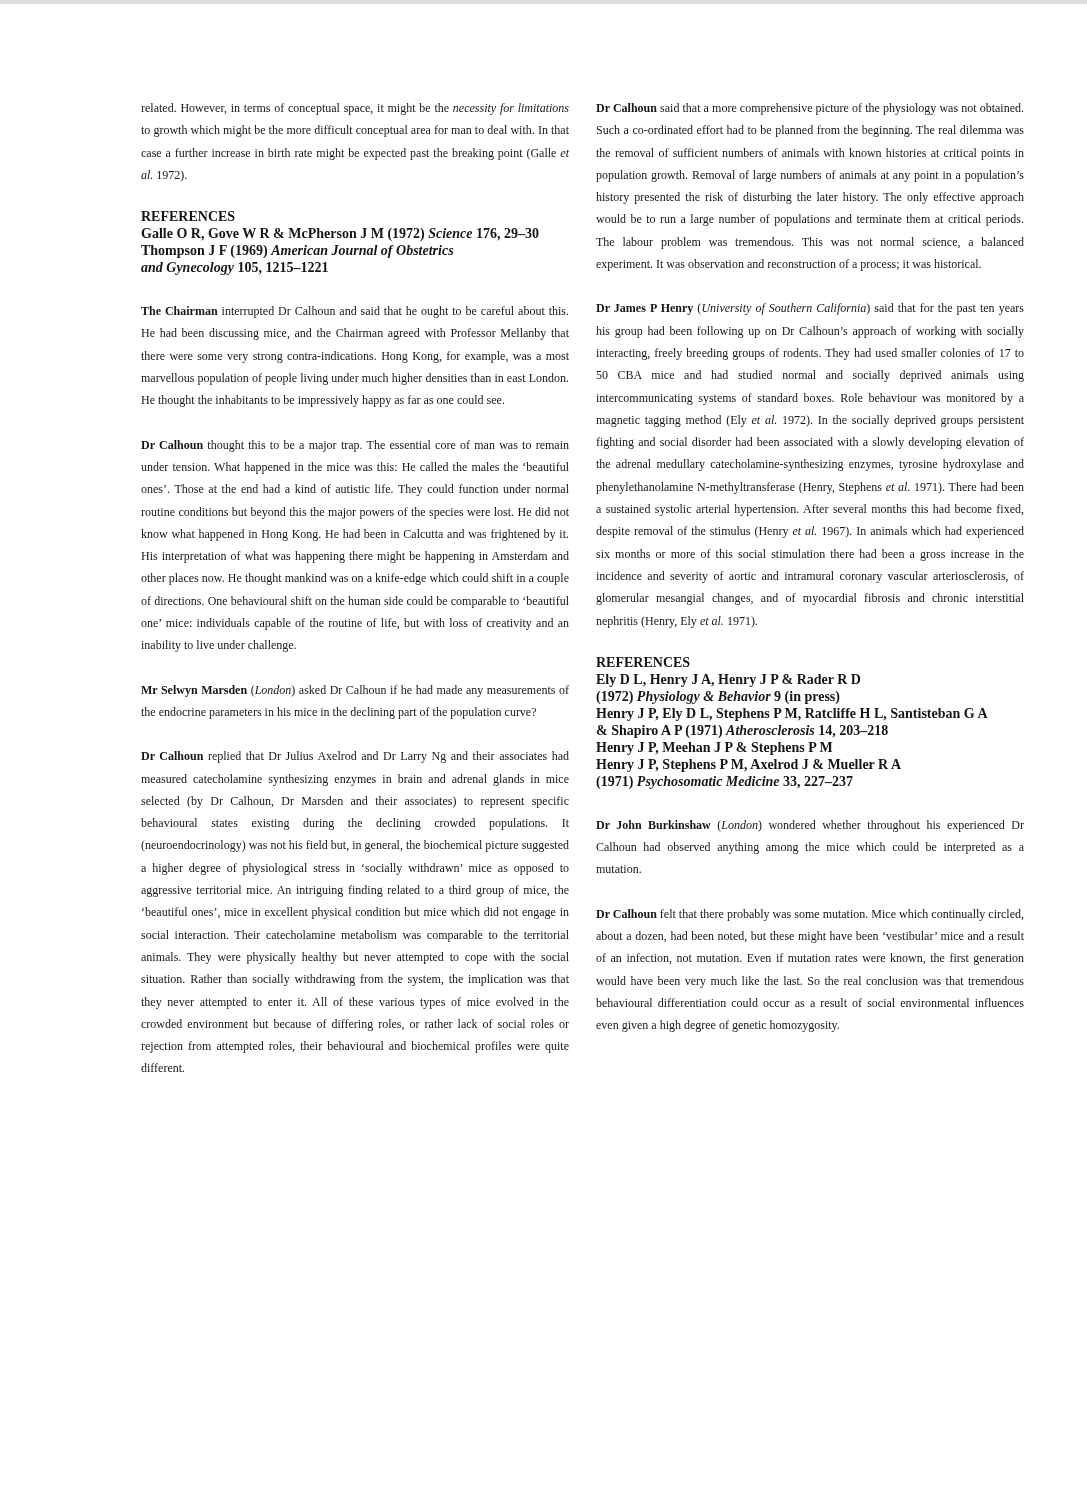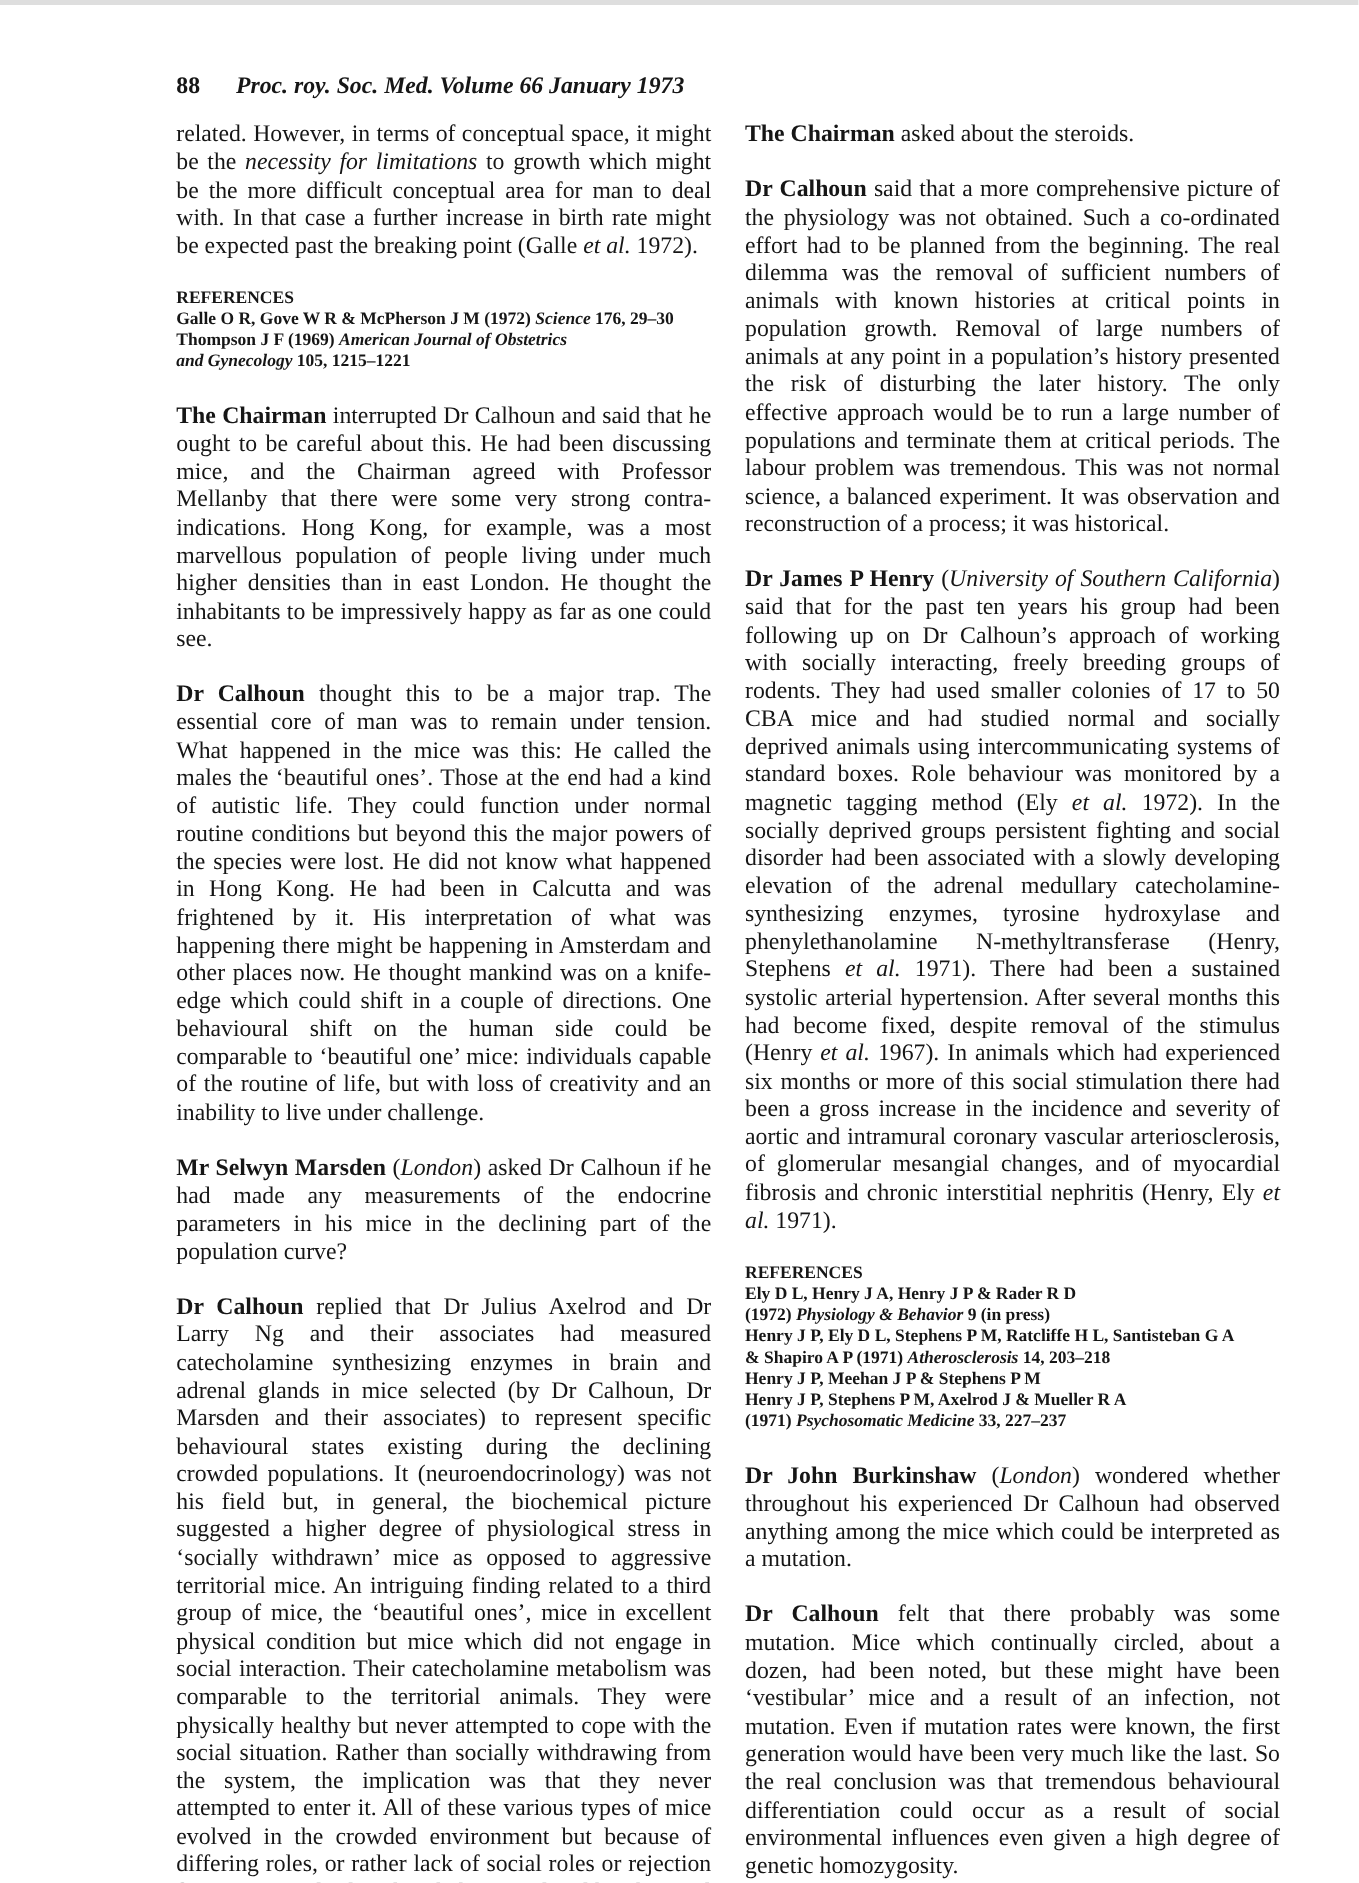--- a/index.html
+++ b/index.html
@@ -45,21 +45,21 @@
     top: 97px;
     width: 882px;
     display: flex;
     gap: 27px;
   }
   .col {
     width: 428px;
     flex: 0 0 428px;
   }
   .para {
-    font-size: 19px;
+    font-size: 12px;
     line-height: 22.3px;
     text-align: justify;
     margin: 0 0 22px 0;
   }
   .refs {
     font-size: 14px;
     line-height: 17px;
     font-weight: bold;
     text-align: left;
     margin: 0 0 24px 0;
@@ -68,41 +68,36 @@
   .seg-b  { font-weight: bold; }
   .seg-i  { font-style: italic; }
   .seg-bi { font-weight: bold; font-style: italic; margin-top: 12px; }
 </style>
 </head>
 <body>
 
 <div class="page">
   <div class="scan-edge"></div>
 
-  <div class="page-header">
-    <span class="page-number">88</span>
-    <span class="journal-title">Proc. roy. Soc. Med. Volume 66 January 1973</span>
-  </div>
 
   <div class="columns">
     <div class="col">
         <div class="para"><span class="">related. However, in terms of conceptual space, it might be the </span><span class="seg-i">necessity for limitations</span><span class=""> to growth which might be the more difficult conceptual area for man to deal with. In that case a further increase in birth rate might be expected past the breaking point (Galle </span><span class="seg-i">et al.</span><span class=""> 1972).</span></div>
         <div class="refs">
           <div class="ref-line"><span class="seg-b">REFERENCES</span></div>
           <div class="ref-line"><span class="seg-b">Galle O R, Gove W R &amp; McPherson J M (1972) </span><span class="seg-bi">Science</span><span class="seg-b"> 176, 29–30</span></div>
           <div class="ref-line"><span class="seg-b">Thompson J F (1969) </span><span class="seg-bi">American Journal of Obstetrics</span></div>
           <div class="ref-line"><span class="seg-bi">and Gynecology</span><span class="seg-b"> 105, 1215–1221</span></div>
         </div>
         <div class="para"><span class="seg-b">The Chairman</span><span class=""> interrupted Dr Calhoun and said that he ought to be careful about this. He had been discussing mice, and the Chairman agreed with Professor Mellanby that there were some very strong contra-indications. Hong Kong, for example, was a most marvellous population of people living under much higher densities than in east London. He thought the inhabitants to be impressively happy as far as one could see.</span></div>
         <div class="para"><span class="seg-b">Dr Calhoun</span><span class=""> thought this to be a major trap. The essential core of man was to remain under tension. What happened in the mice was this: He called the males the ‘beautiful ones’. Those at the end had a kind of autistic life. They could function under normal routine conditions but beyond this the major powers of the species were lost. He did not know what happened in Hong Kong. He had been in Calcutta and was frightened by it. His interpretation of what was happening there might be happening in Amsterdam and other places now. He thought mankind was on a knife-edge which could shift in a couple of directions. One behavioural shift on the human side could be comparable to ‘beautiful one’ mice: individuals capable of the routine of life, but with loss of creativity and an inability to live under challenge.</span></div>
         <div class="para"><span class="seg-b">Mr Selwyn Marsden</span><span class=""> (</span><span class="seg-i">London</span><span class="">) asked Dr Calhoun if he had made any measurements of the endocrine parameters in his mice in the declining part of the population curve?</span></div>
         <div class="para"><span class="seg-b">Dr Calhoun</span><span class=""> replied that Dr Julius Axelrod and Dr Larry Ng and their associates had measured catecholamine synthesizing enzymes in brain and adrenal glands in mice selected (by Dr Calhoun, Dr Marsden and their associates) to represent specific behavioural states existing during the declining crowded populations. It (neuroendocrinology) was not his field but, in general, the biochemical picture suggested a higher degree of physiological stress in ‘socially withdrawn’ mice as opposed to aggressive territorial mice. An intriguing finding related to a third group of mice, the ‘beautiful ones’, mice in excellent physical condition but mice which did not engage in social interaction. Their catecholamine metabolism was comparable to the territorial animals. They were physically healthy but never attempted to cope with the social situation. Rather than socially withdrawing from the system, the implication was that they never attempted to enter it. All of these various types of mice evolved in the crowded environment but because of differing roles, or rather lack of social roles or rejection from attempted roles, their behavioural and biochemical profiles were quite different.</span></div>
       </div>
     <div class="col">
-        <div class="para"><span class="seg-b">The Chairman</span><span class=""> asked about the steroids.</span></div>
         <div class="para"><span class="seg-b">Dr Calhoun</span><span class=""> said that a more comprehensive picture of the physiology was not obtained. Such a co-ordinated effort had to be planned from the beginning. The real dilemma was the removal of sufficient numbers of animals with known histories at critical points in population growth. Removal of large numbers of animals at any point in a population’s history presented the risk of disturbing the later history. The only effective approach would be to run a large number of populations and terminate them at critical periods. The labour problem was tremendous. This was not normal science, a balanced experiment. It was observation and reconstruction of a process; it was historical.</span></div>
         <div class="para"><span class="seg-b">Dr James P Henry</span><span class=""> (</span><span class="seg-i">University of Southern California</span><span class="">) said that for the past ten years his group had been following up on Dr Calhoun’s approach of working with socially interacting, freely breeding groups of rodents. They had used smaller colonies of 17 to 50 CBA mice and had studied normal and socially deprived animals using intercommunicating systems of standard boxes. Role behaviour was monitored by a magnetic tagging method (Ely </span><span class="seg-i">et al.</span><span class=""> 1972). In the socially deprived groups persistent fighting and social disorder had been associated with a slowly developing elevation of the adrenal medullary catecholamine-synthesizing enzymes, tyrosine hydroxylase and phenylethanolamine N-methyltransferase (Henry, Stephens </span><span class="seg-i">et al.</span><span class=""> 1971). There had been a sustained systolic arterial hypertension. After several months this had become fixed, despite removal of the stimulus (Henry </span><span class="seg-i">et al.</span><span class=""> 1967). In animals which had experienced six months or more of this social stimulation there had been a gross increase in the incidence and severity of aortic and intramural coronary vascular arteriosclerosis, of glomerular mesangial changes, and of myocardial fibrosis and chronic interstitial nephritis (Henry, Ely </span><span class="seg-i">et al.</span><span class=""> 1971).</span></div>
         <div class="refs">
           <div class="ref-line"><span class="seg-b">REFERENCES</span></div>
           <div class="ref-line"><span class="seg-b">Ely D L, Henry J A, Henry J P &amp; Rader R D</span></div>
           <div class="ref-line"><span class="seg-b">(1972) </span><span class="seg-bi">Physiology &amp; Behavior</span><span class="seg-b"> 9 (in press)</span></div>
           <div class="ref-line"><span class="seg-b">Henry J P, Ely D L, Stephens P M, Ratcliffe H L, Santisteban G A</span></div>
           <div class="ref-line"><span class="seg-b">&amp; Shapiro A P (1971) </span><span class="seg-bi">Atherosclerosis</span><span class="seg-b"> 14, 203–218</span></div>
           <div class="ref-line"><span class="seg-b">Henry J P, Meehan J P &amp; Stephens P M</span></div>
           <div class="ref-line"><span class="seg-b">Henry J P, Stephens P M, Axelrod J &amp; Mueller R A</span></div>

